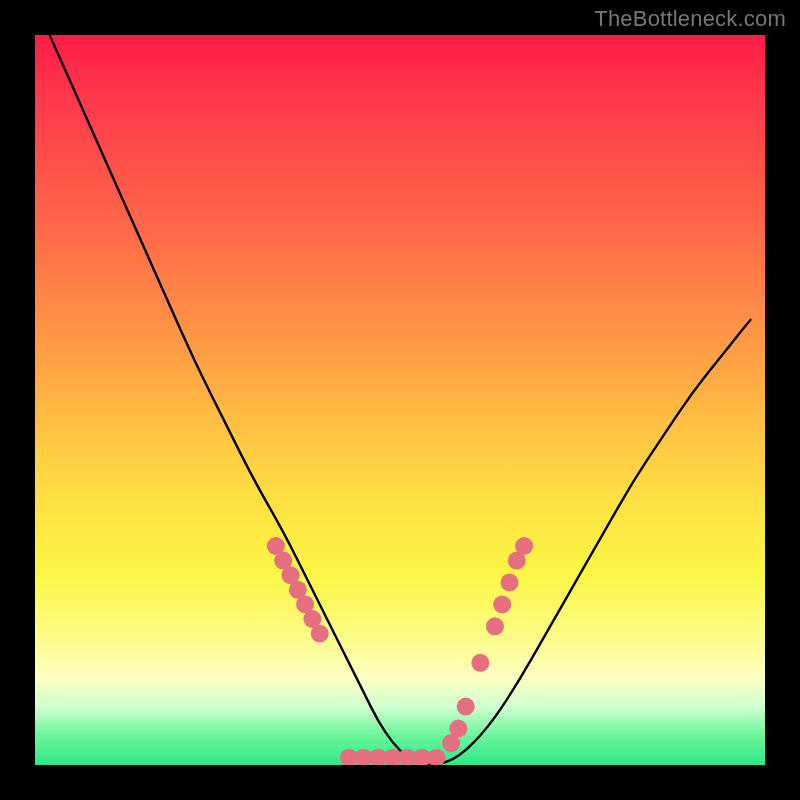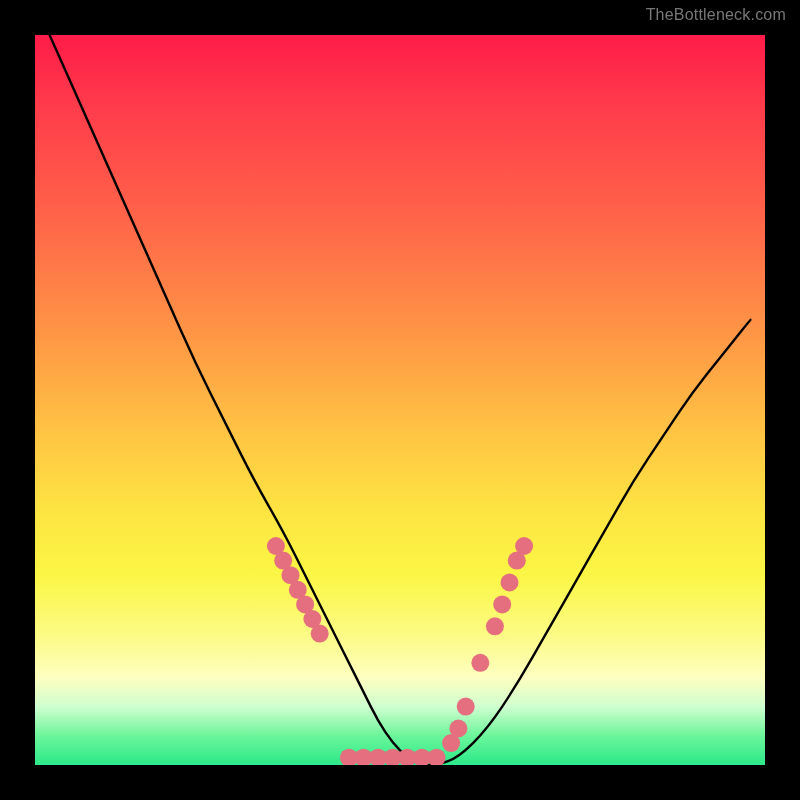--- a/index.html
+++ b/index.html
@@ -16,21 +16,21 @@
     top: 0;
     width: 800px;
     height: 800px;
     background: #000;
   }
   .watermark {
     position: absolute;
     top: 6px;
     right: 14px;
     color: #777;
-    font-size: 16px;
+    font-size: 22px;
     font-weight: 500;
     letter-spacing: 0.2px;
     text-align: center;
   }
   .plot {
     position: absolute;
     left: 35px;
     top: 35px;
     width: 730px;
     height: 730px;

